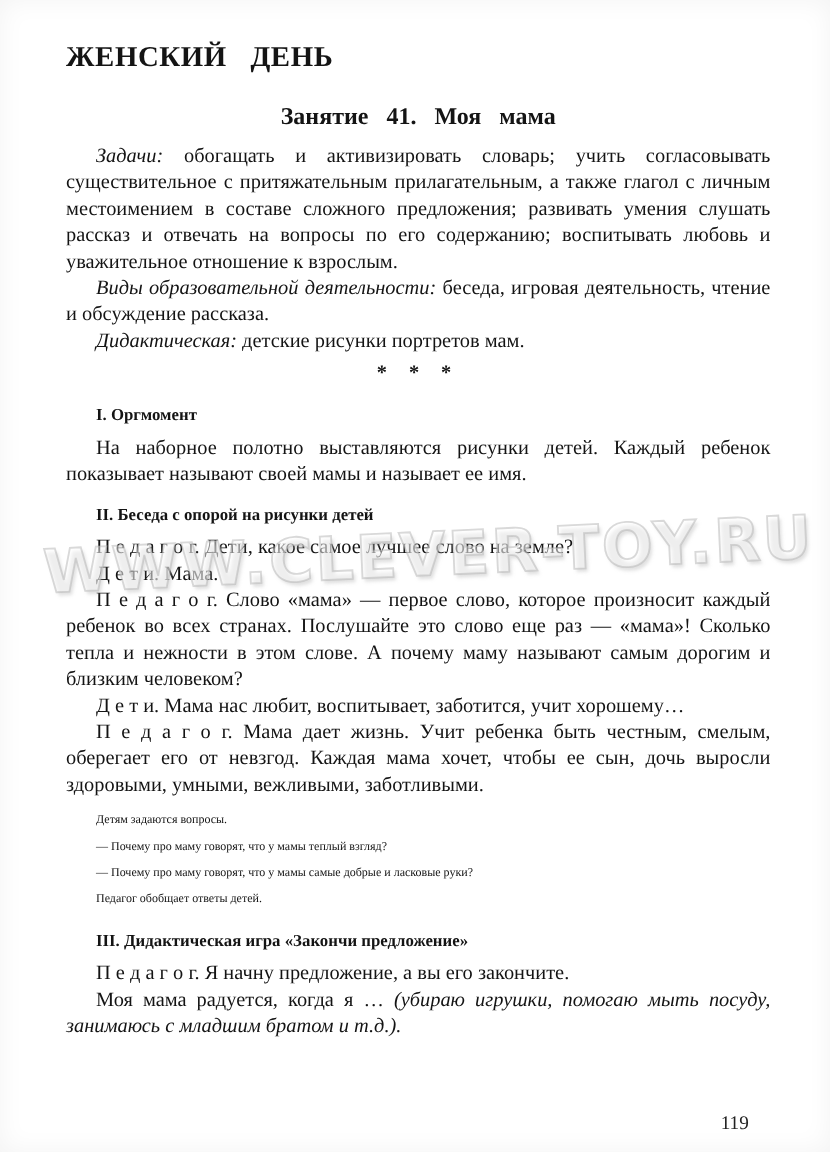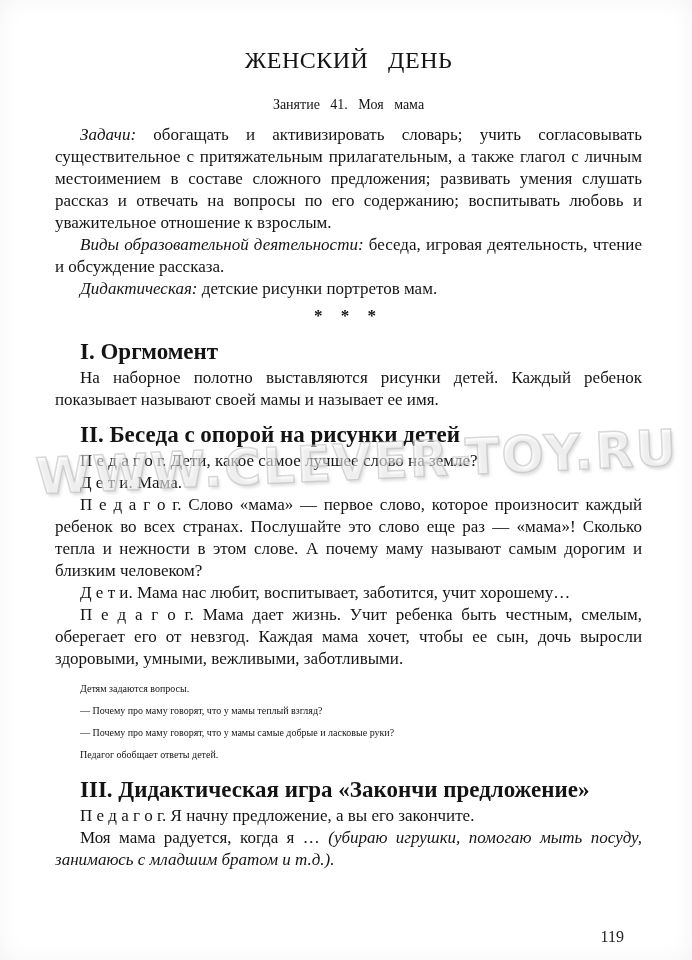--- a/index.html
+++ b/index.html
@@ -14,53 +14,52 @@
     overflow: hidden;
     box-shadow: inset 0 0 22px rgba(0,0,0,0.05);
   }
   .content {
     position: relative;
     padding: 34px 50px 0 55px;
     font-size: 17px;
     z-index: 1;
   }
   .chapter-title {
-    margin: 12px 0 22px 0;
-    text-align: center;
+    margin: 0 0 22px 0;
     font-size: 24px;
-    font-weight: normal;
+    font-weight: bold;
     line-height: 1.2;
     word-spacing: 0.55em;
     letter-spacing: 0.5px;
   }
   .lesson-title {
     margin: 0 0 10px 0;
     text-align: center;
-    font-size: 14px;
-    font-weight: normal;
+    font-size: 20px;
+    font-weight: bold;
     line-height: 1.2;
     word-spacing: 0.5em;
   }
   p.para {
     margin: 0;
     text-indent: 25px;
     text-align: justify;
     line-height: 22px;
   }
   .lead { font-style: italic; }
   .separator {
     margin: 6px 0 14px 0;
     text-align: center;
     font-size: 17px;
     letter-spacing: 7px;
     font-weight: bold;
   }
   h3.sec {
     margin: 12px 0 4px 0;
-    font-size: 23px;
+    font-size: 14px;
     font-weight: bold;
     line-height: 23px;
     text-indent: 25px;
   }
   .questions {
     margin: 8px 0 0 0;
     font-size: 10px;
     line-height: 22px;
   }
   .questions p {

